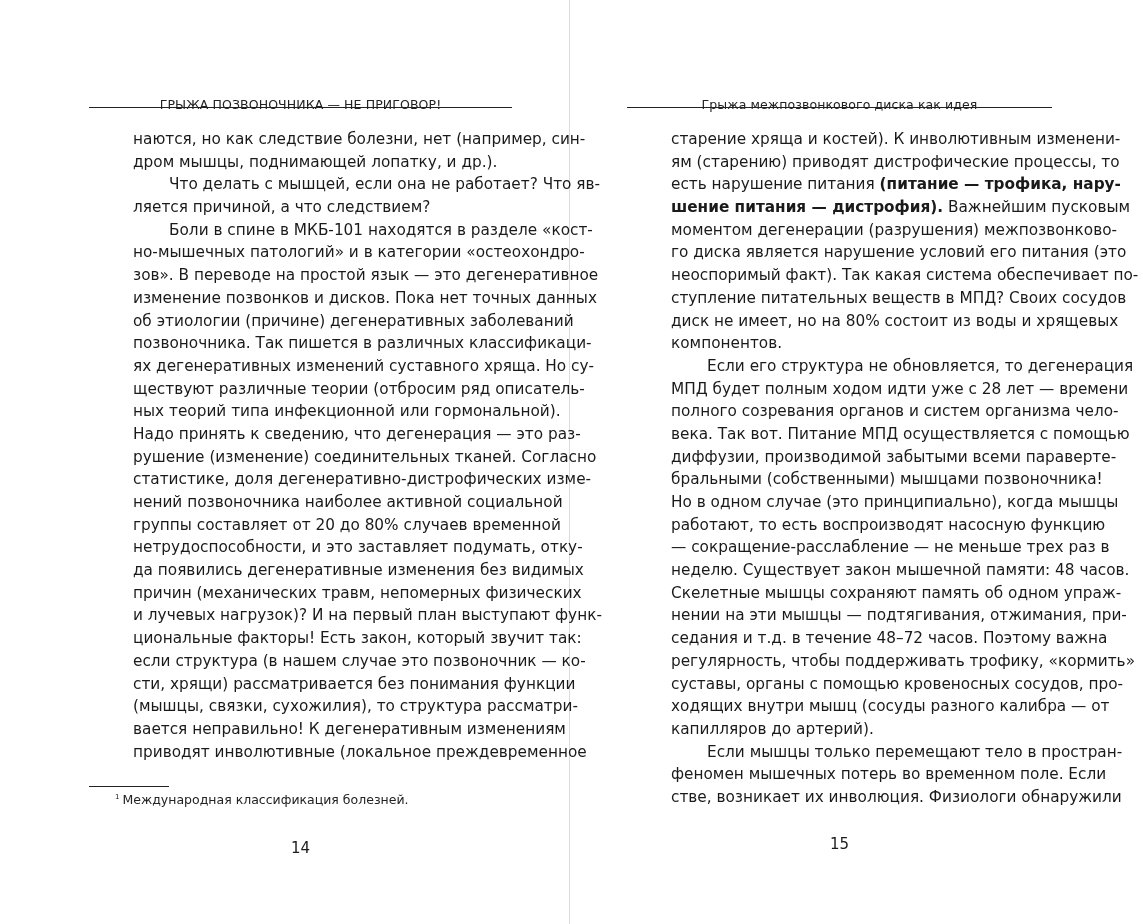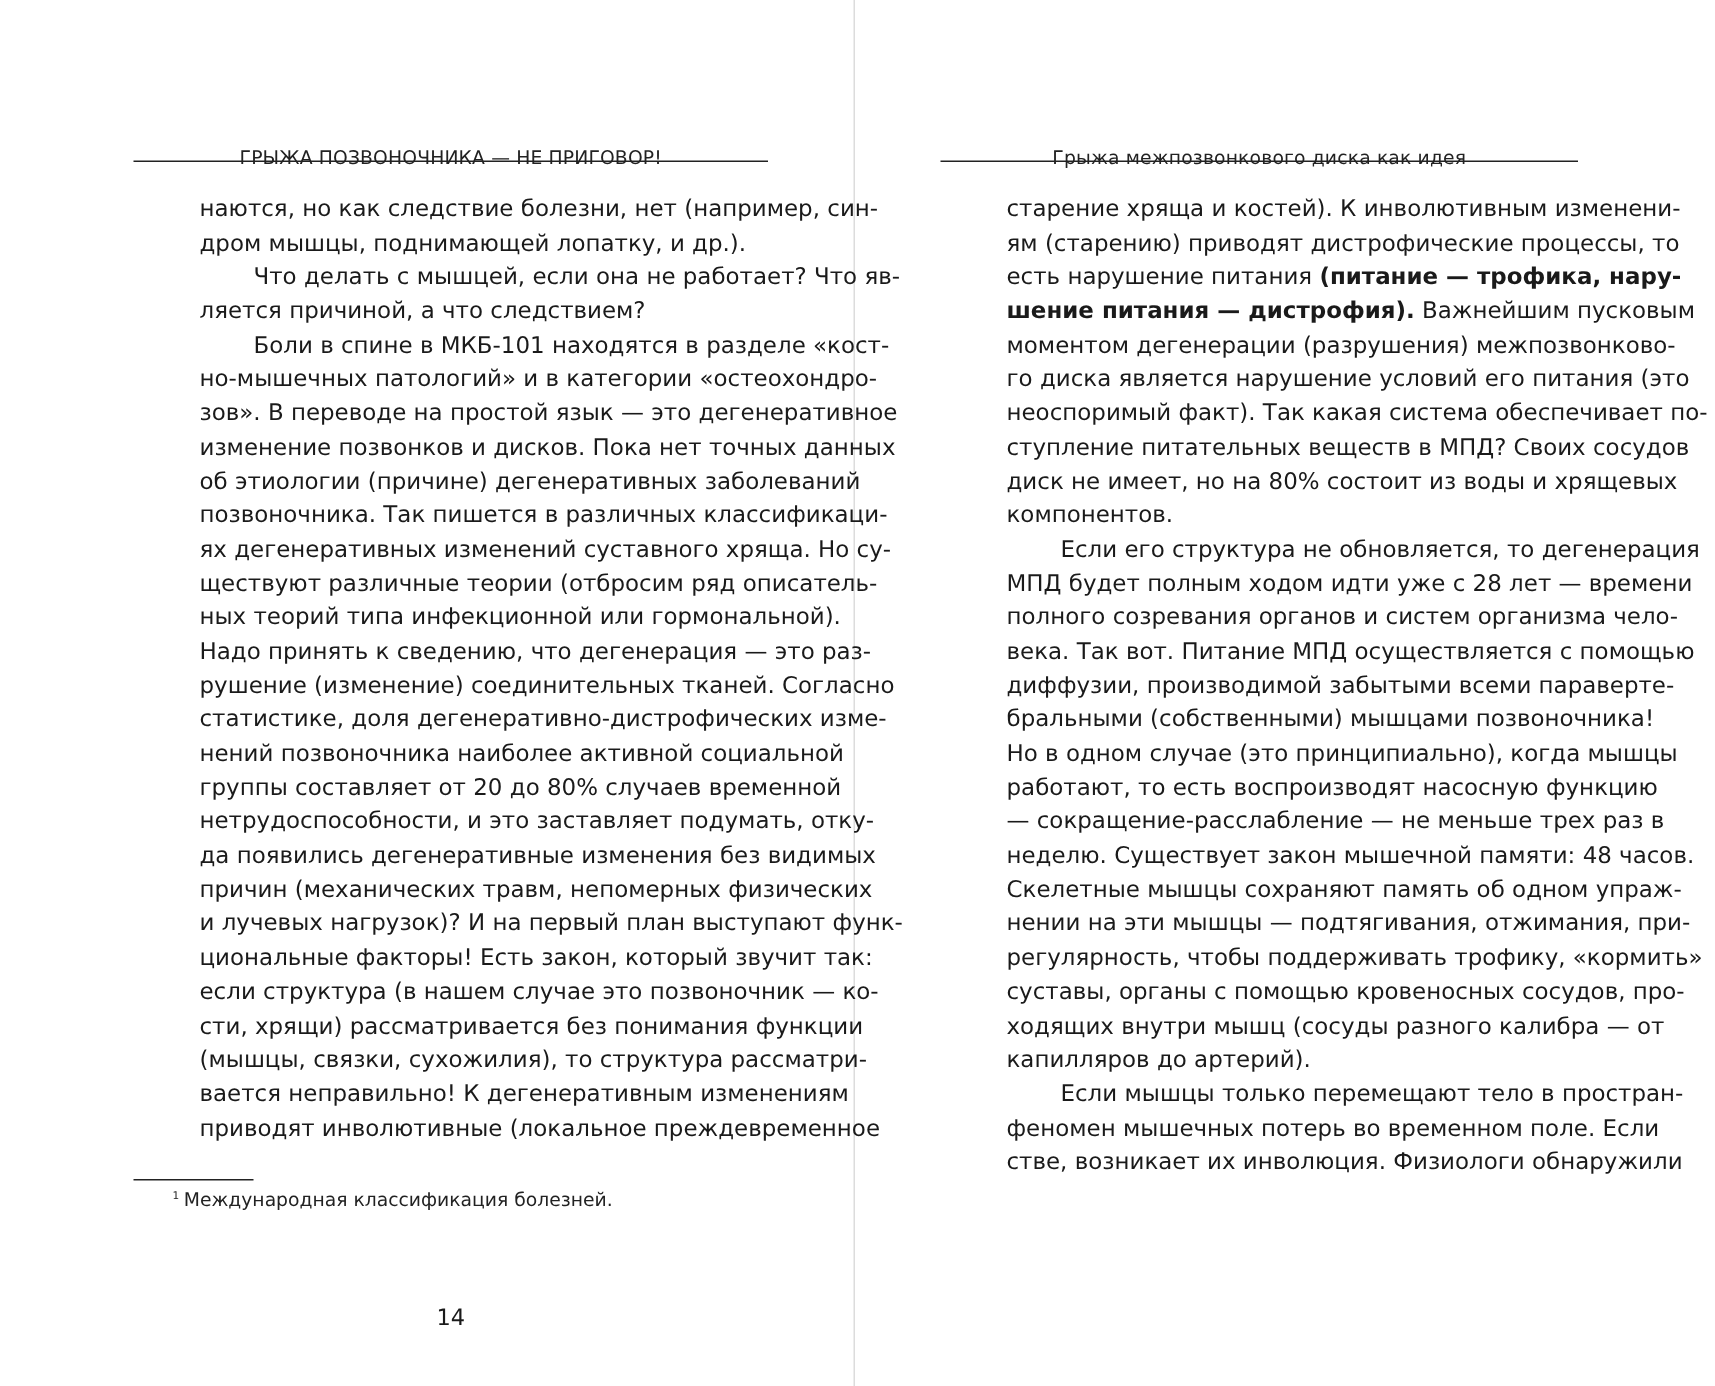--- a/index.html
+++ b/index.html
@@ -14,21 +14,21 @@
     .head-rule { position: absolute; top: 107px; left: 0; right: 0; height: 1px; background: #222; }
     .body-text { position: absolute; top: 128px; left: 0; right: 0; font-size: 15.3px; line-height: 22.7px; }
     .line { display: block; white-space: nowrap; text-align: justify; text-align-last: justify; height: 22.7px; margin-left: 44px; }
     .line.last { text-align-last: left; }
     .line.indent { padding-left: 36px; }
     .bold { font-weight: bold; }
     .fn-ref { font-size: 15.3px; }
     .footnote-rule { position: absolute; top: 786px; left: 0; width: 80px; height: 1px; background: #222; }
     .footnote { position: absolute; top: 792px; left: 26px; font-size: 12.5px; color: #222; }
     .footnote sup { font-size: 7px; vertical-align: 5px; margin-right: 3px; }
-    .page-number { position: absolute; top: 869px; left: 0; right: 0; text-align: center; font-size: 15px; }
+    .page-number { position: absolute; top: 839px; left: 0; right: 0; text-align: center; font-size: 15px; }
     .page.right .page-number { top: 835px; }
   </style>
 </head>
 <body>
 
 <div class="spread-divider"></div>
 
 <div class="page left">
   <div class="running-head">ГРЫЖА ПОЗВОНОЧНИКА — НЕ ПРИГОВОР!</div>
   <div class="head-rule"></div>
@@ -86,21 +86,23 @@
     <span class="line">полного созревания органов и систем организма чело-</span>
     <span class="line">века. Так вот. Питание МПД осуществляется с помощью</span>
     <span class="line">диффузии, производимой забытыми всеми паравертe-</span>
     <span class="line">бральными (собственными) мышцами позвоночника!</span>
     <span class="line">Но в одном случае (это принципиально), когда мышцы</span>
     <span class="line">работают, то есть воспроизводят насосную функцию</span>
     <span class="line">— сокращение-расслабление — не меньше трех раз в</span>
     <span class="line">неделю. Существует закон мышечной памяти: 48 часов.</span>
     <span class="line">Скелетные мышцы сохраняют память об одном упраж-</span>
     <span class="line">нении на эти мышцы — подтягивания, отжимания, при-</span>
+    <span class="line">седания и т.д. в течение 48–72 часов. Поэтому важна</span>
     <span class="line">регулярность, чтобы поддерживать трофику, «кормить»</span>
     <span class="line">суставы, органы с помощью кровеносных сосудов, про-</span>
     <span class="line">ходящих внутри мышц (сосуды разного калибра — от</span>
     <span class="line last">капилляров до артерий).</span>
     <span class="line indent">Если мышцы только перемещают тело в простран-</span>
     <span class="line">феномен мышечных потерь во временном поле. Если</span>
     <span class="line">стве, возникает их инволюция. Физиологи обнаружили</span>
   </div>
+  <div class="page-number">15</div>
 </div>
 
 </body></html>

